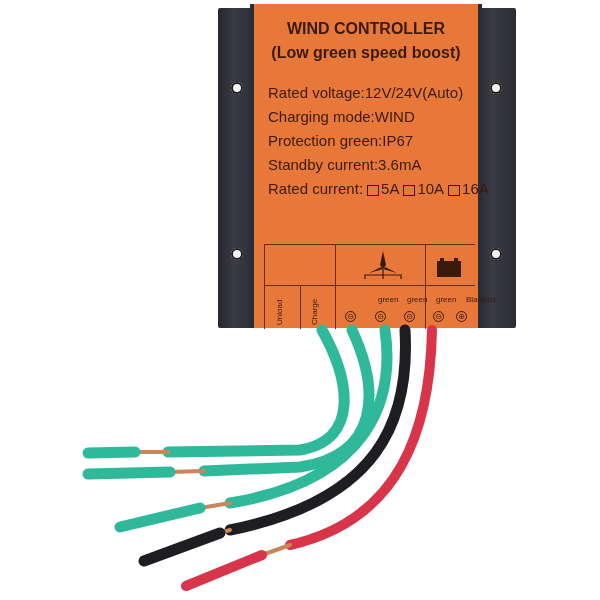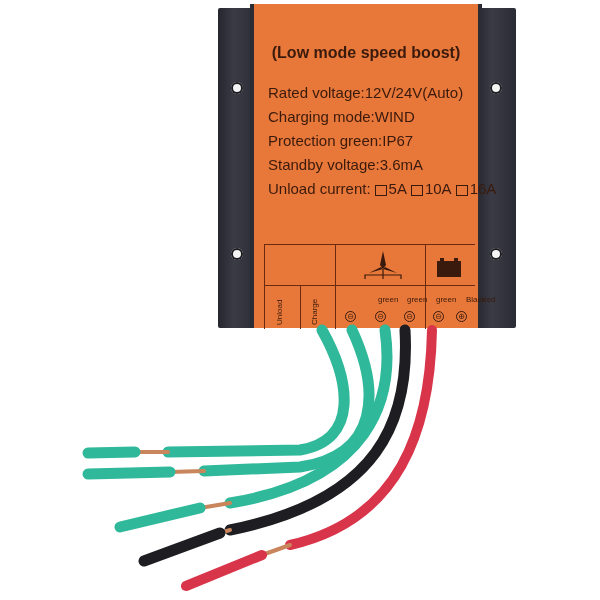--- a/index.html
+++ b/index.html
@@ -30,28 +30,29 @@
   <div class="bracket bracket-left">
     <div class="hole" style="left:13px;top:74px"></div>
     <div class="hole" style="left:13px;top:240px"></div>
   </div>
   <div class="bracket bracket-right">
     <div class="hole" style="left:14px;top:74px"></div>
     <div class="hole" style="left:14px;top:240px"></div>
   </div>
 
   <div class="box">
-    <div class="title title2">(Low mode speed boost)</div>
+    <div class="title title1">WIND CONTROLLER</div>
+    <div class="title title2">(Low green speed boost)</div>
 
     <div class="spec" style="top:80px">Rated voltage:12V/24V(Auto)</div>
     <div class="spec" style="top:104px">Charging mode:WIND</div>
     <div class="spec" style="top:128px">Protection green:IP67</div>
-    <div class="spec" style="top:152px">Standby voltage:3.6mA</div>
+    <div class="spec" style="top:152px">Standby current:3.6mA</div>
     <div class="spec" style="top:176px">
-      <span>Unload current:</span><span class="cb"></span><span>5A</span><span class="cb"></span><span>10A</span><span class="cb"></span><span>16A</span>
+      <span>Rated current:</span><span class="cb"></span><span>5A</span><span class="cb"></span><span>10A</span><span class="cb"></span><span>16A</span>
     </div>
 
     <div class="grid">
       <div class="gline" style="left:70px;top:0;width:1px;height:84px"></div>
       <div class="gline" style="left:160px;top:0;width:1px;height:84px"></div>
       <div class="gline" style="left:0;top:40px;width:70px;height:1px"></div>
       <div class="gline" style="left:35px;top:40px;width:1px;height:44px"></div>
       <div class="gline" style="left:70px;top:40px;width:140px;height:1px"></div>
       <div class="vlabel" style="left:10px;top:80px">Unload</div>
       <div class="vlabel" style="left:45px;top:80px">Charge</div>

